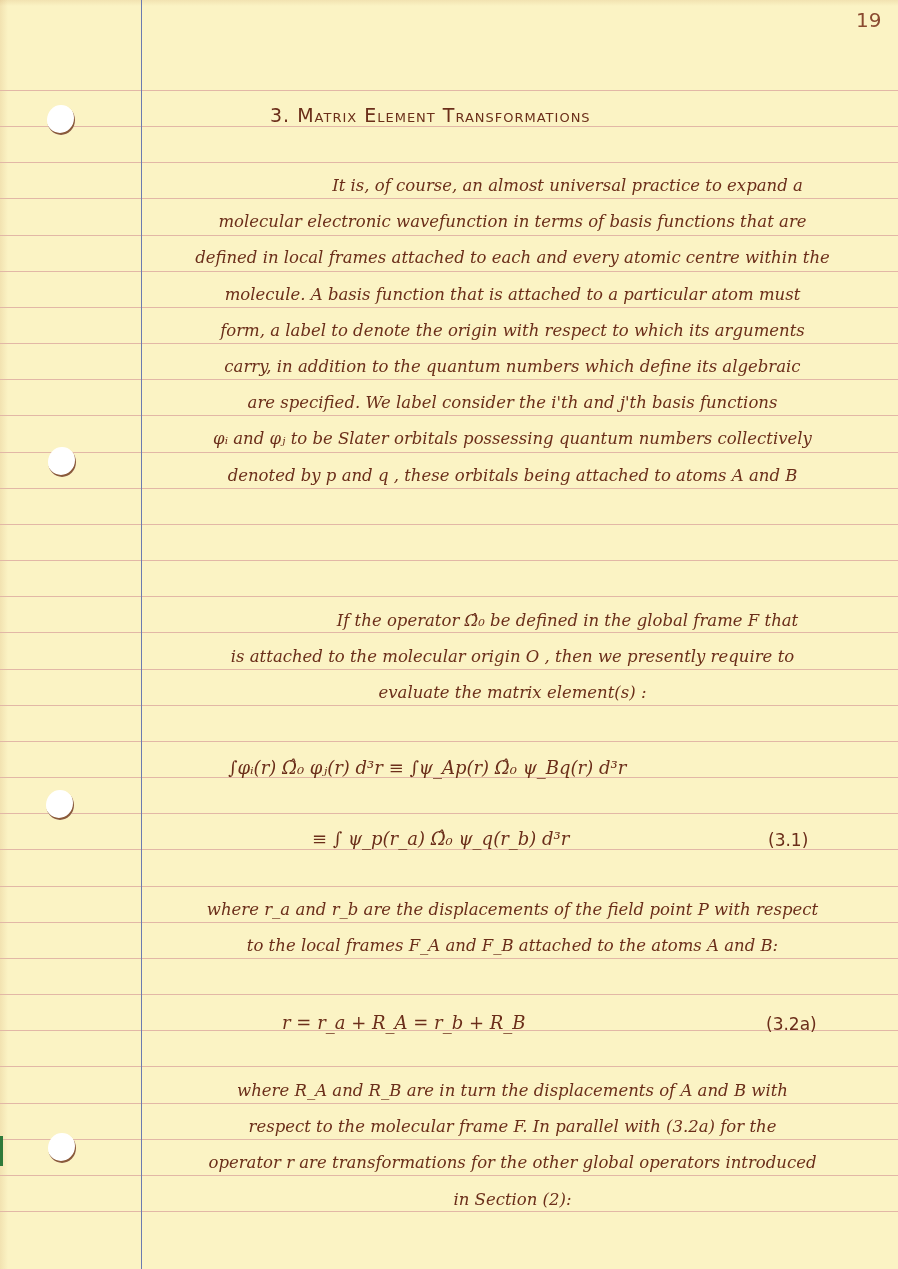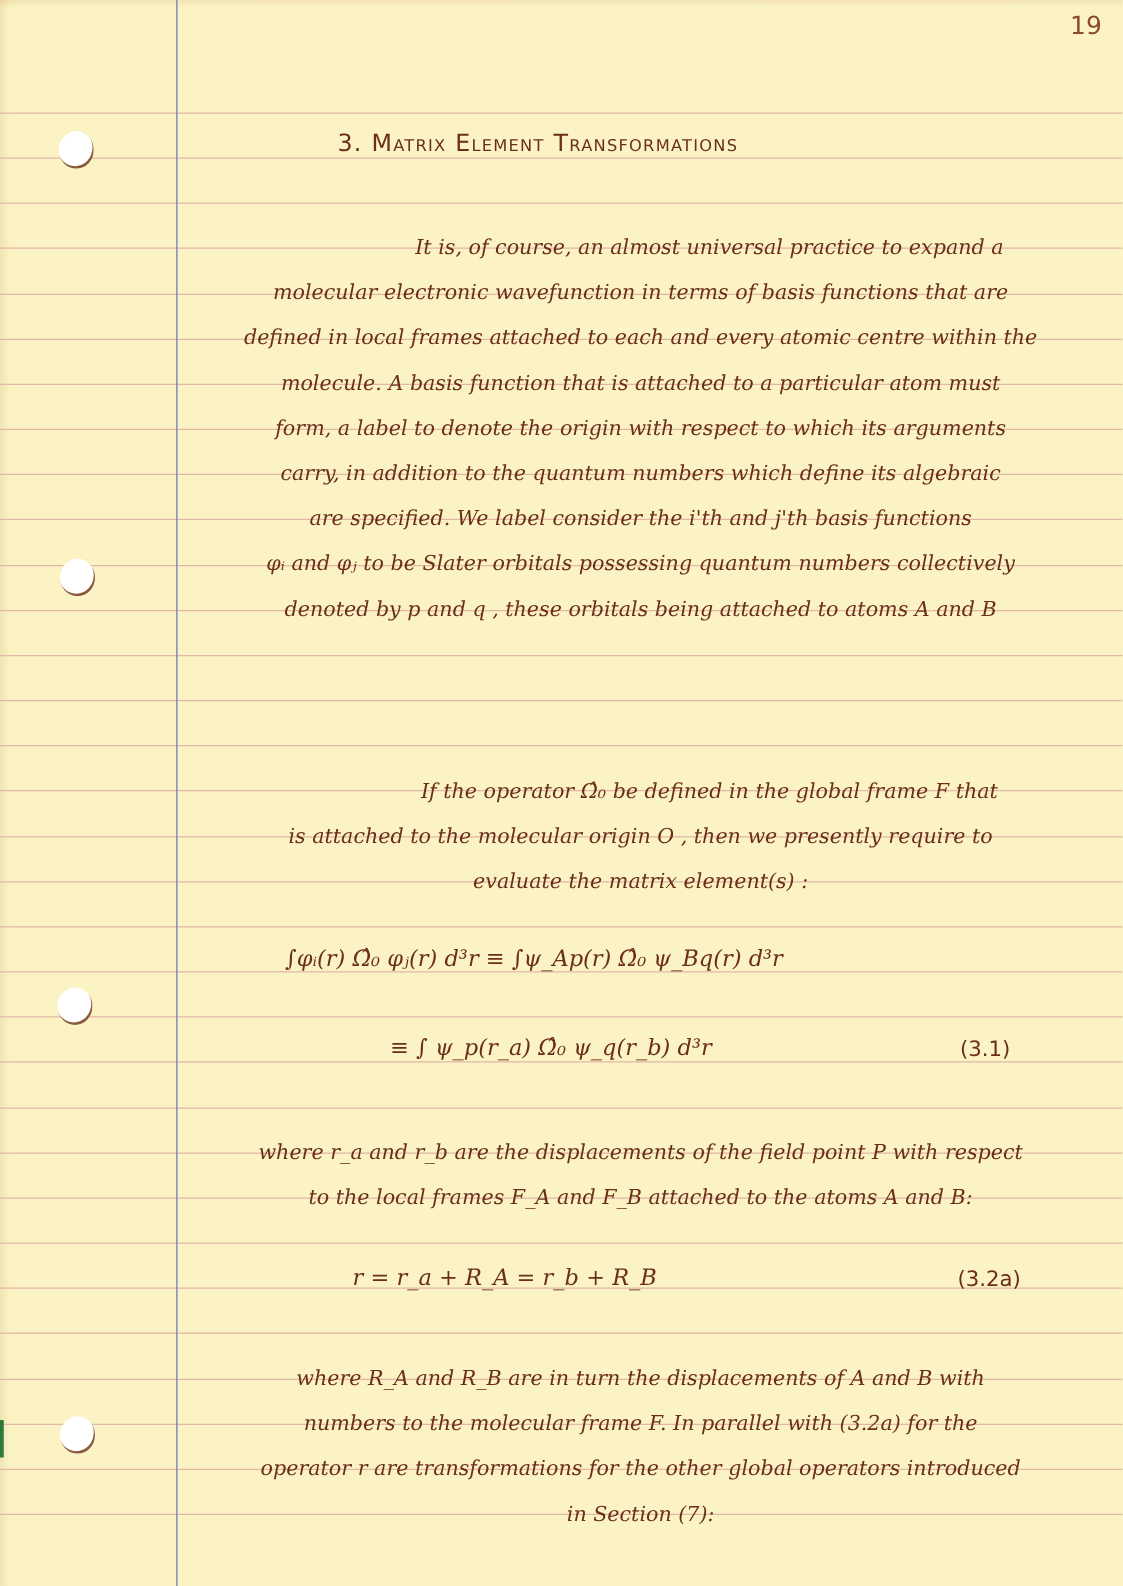--- a/index.html
+++ b/index.html
@@ -37,21 +37,20 @@
   .title {
     position: absolute; top: 104px; left: 270px;
     font-size: 19px; letter-spacing: 1px; font-variant: small-caps;
     font-family: "DejaVu Sans", sans-serif; color: #6b2e1a;
   }
   .hw {
     position: absolute; left: 145px; width: 735px;
     font-size: 16.5px; line-height: 36.2px; font-style: italic;
     font-family: "DejaVu Serif", serif; color: #6b2e1a;
     white-space: nowrap;
-    margin-top: 12px;
   }
   .hw .line { height: 36.2px; display: block; }
   .indent { padding-left: 110px; }
   .eq {
     position: absolute; font-size: 18px; font-family: "DejaVu Serif", serif;
     color: #6b2e1a; white-space: nowrap; font-style: italic;
   }
   .eqnum {
     position: absolute; font-size: 17px; font-family: "DejaVu Sans", sans-serif;
     color: #6b2e1a;
@@ -136,18 +135,18 @@
   <div class="hw" style="top:892px">
     <span class="line">where r_a and r_b are the displacements of the field point P with respect</span>
     <span class="line">to the local frames F_A and F_B attached to the atoms A and B:</span>
   </div>
 
   <div class="eq" style="top:1012px; left:282px">r = r_a + R_A = r_b + R_B</div>
   <div class="eqnum" style="top:1014px; left:766px">(3.2a)</div>
 
   <div class="hw" style="top:1073px">
     <span class="line">where R_A and R_B are in turn the displacements of A and B with</span>
-    <span class="line">numbers to the molecular frame F. In parallel with (3.2a) for the</span>
+    <span class="line">respect to the molecular frame F. In parallel with (3.2a) for the</span>
     <span class="line">operator r are transformations for the other global operators introduced</span>
-    <span class="line">in Section (7):</span>
+    <span class="line">in Section (2):</span>
   </div>
 
 </div>
 
 </body></html>

